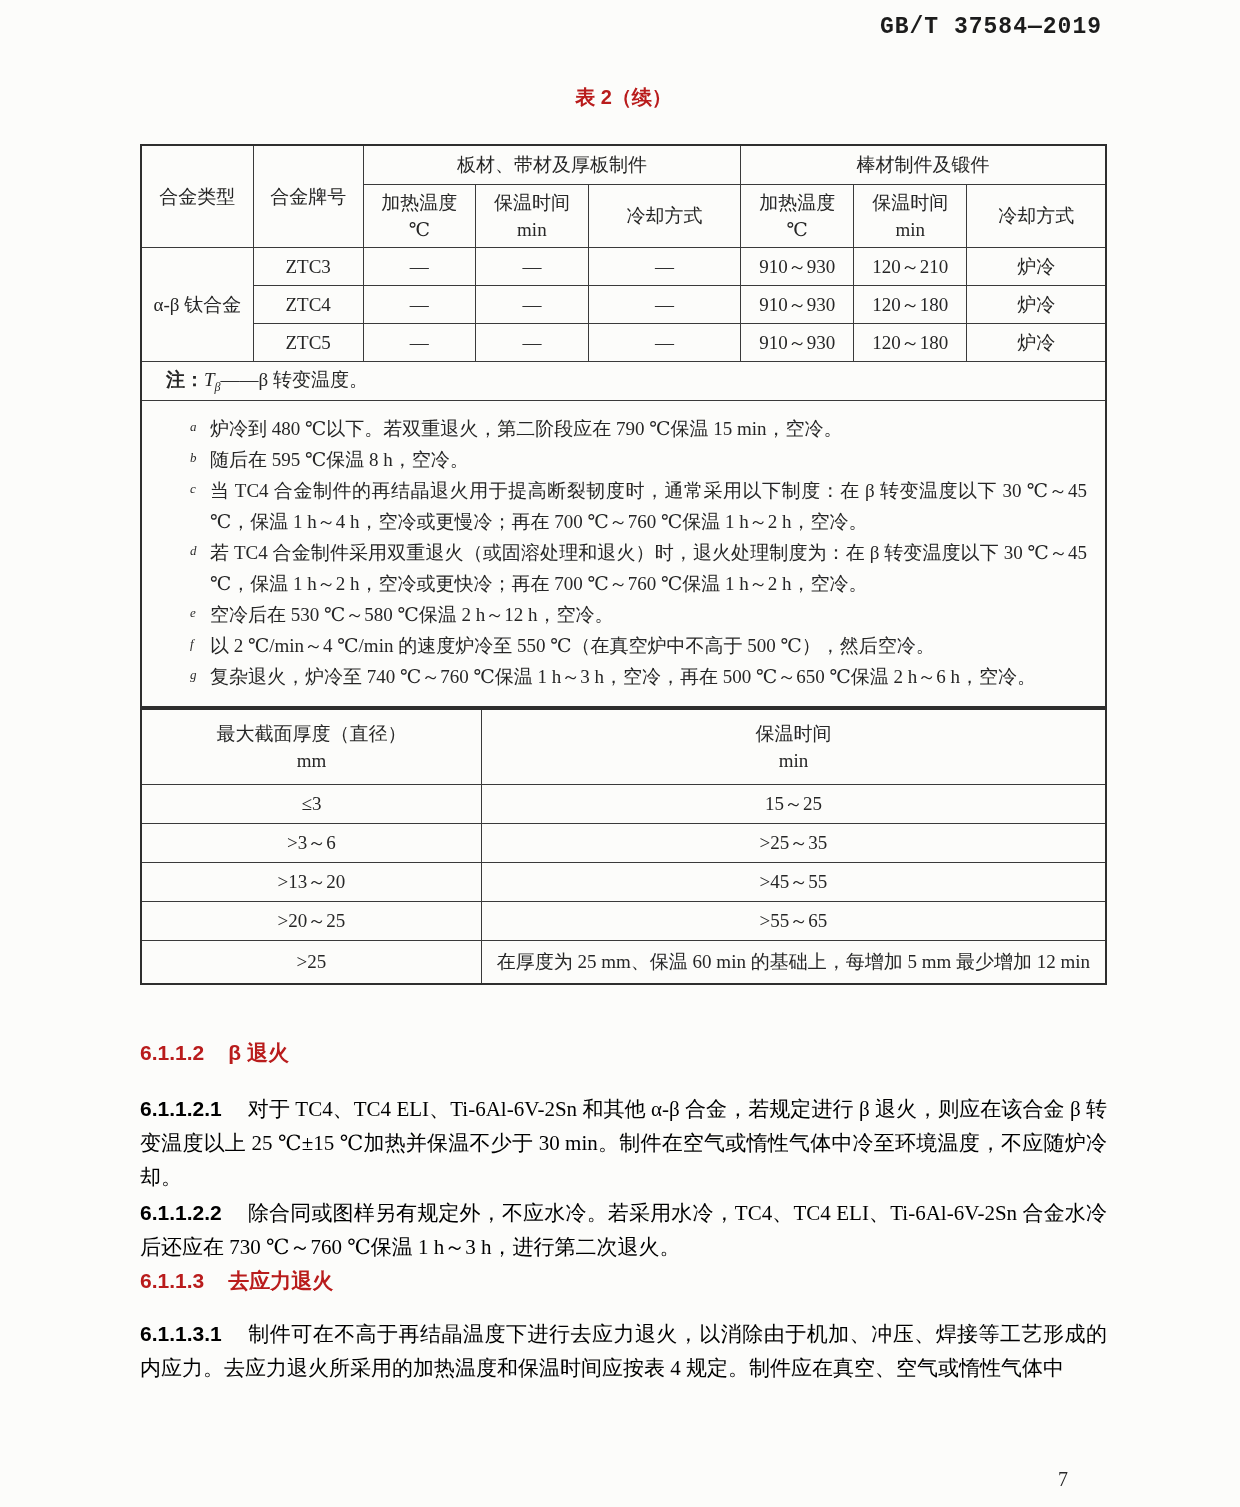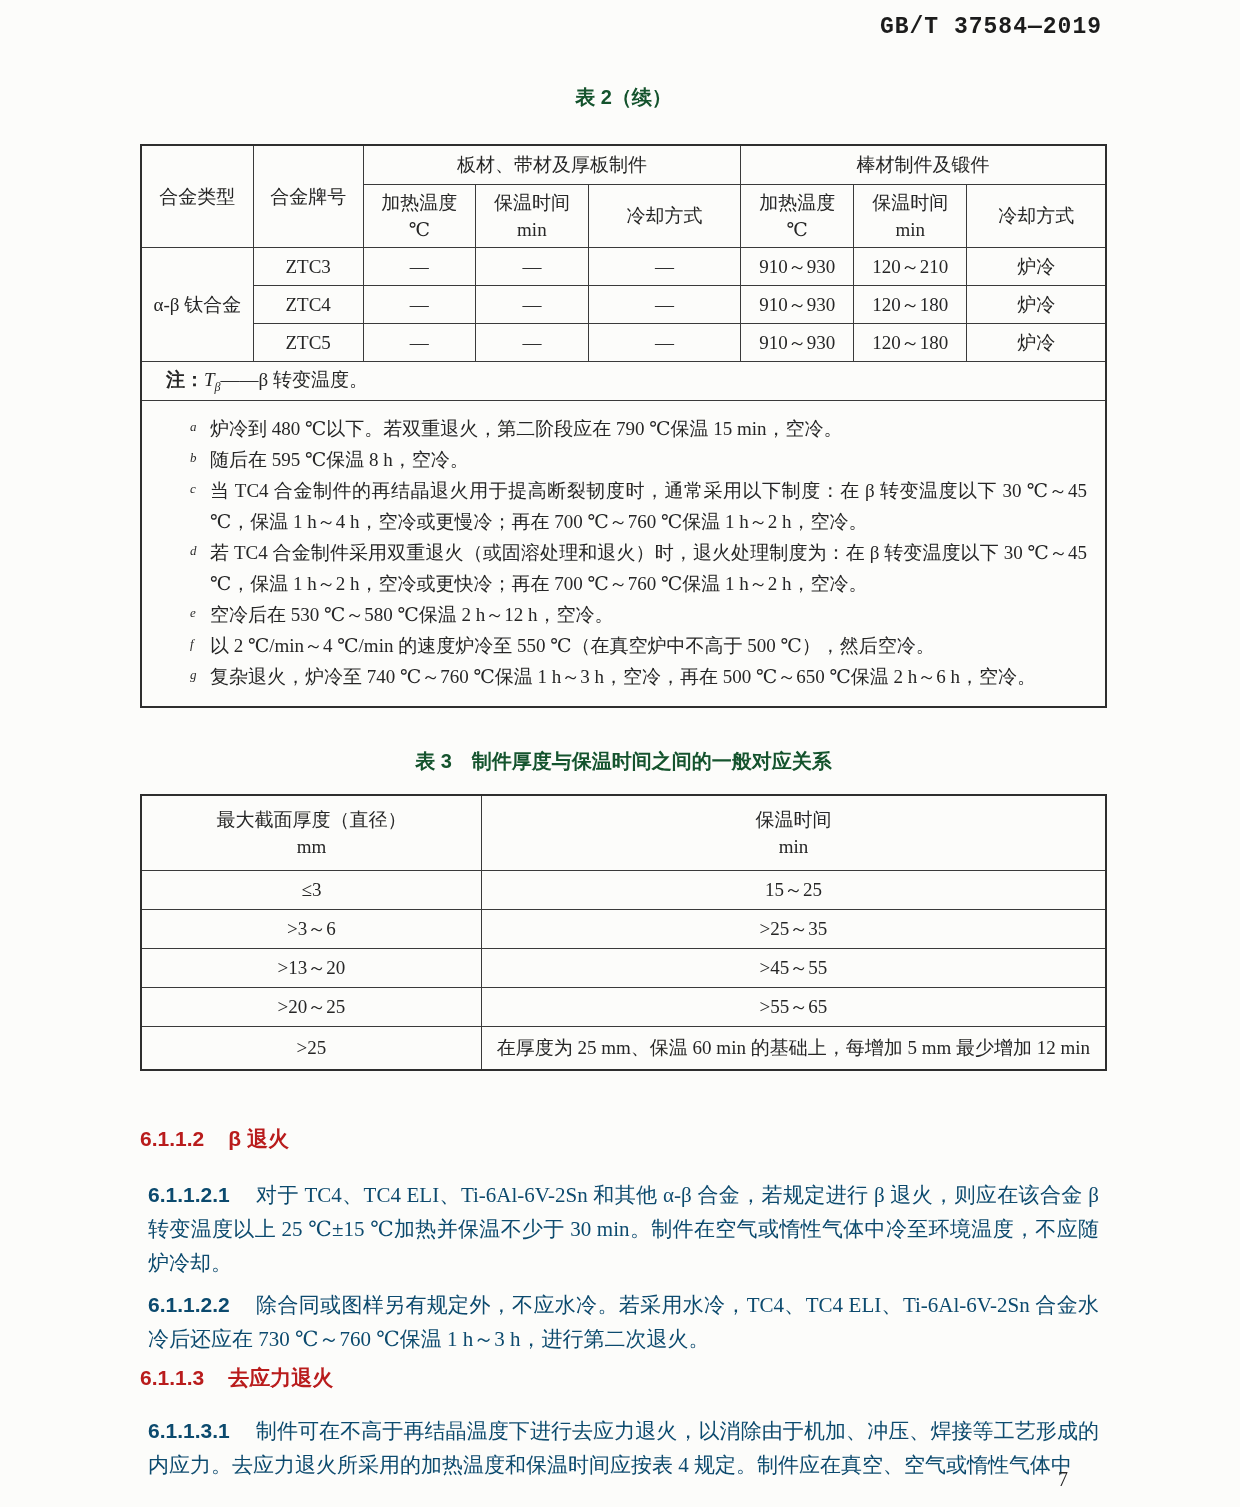--- a/index.html
+++ b/index.html
@@ -9,21 +9,21 @@
     overflow:hidden;margin:0 auto;
   }
   .content{position:absolute;left:140px;top:0;width:967px;}
   .std-code{
     position:absolute;top:14px;right:138px;
     font-family:Liberation Mono, monospace;
     font-weight:bold;font-size:23px;letter-spacing:1px;color:#1c1c1c;
   }
   .caption{
     text-align:center;font-family:"Liberation Sans","DejaVu Sans",sans-serif;
-    font-weight:bold;font-size:20px;color:#14532d;
+    font-weight:bold;font-size:20px;color:#b91c1c;
   }
   .cap2{padding-top:84px;margin-bottom:33px;}
   .cap3{margin-top:40px;margin-bottom:19px;}
   table{border-collapse:collapse;table-layout:fixed;width:967px;background:transparent;}
   table.t2,table.t3{border:2.5px solid #2e2e2e;}
   td{
     border:1.5px solid #3a3a3a;text-align:center;vertical-align:middle;
     font-size:19px;color:#262626;padding:0 4px;line-height:1.45;
   }
   .t2 .grp td{height:38px;}
@@ -43,21 +43,21 @@
   .t3 .head td{height:74px;}
   .t3 .lastrow td{height:42px;}
   .sec{
     margin:0;font-family:"Liberation Sans","DejaVu Sans",sans-serif;
     font-weight:bold;font-size:21px;color:#b91c1c;
   }
   .sec .num{margin-right:24px;}
   .sec1{margin-top:54px;}
   .sec2{margin-top:3px;}
   .para{
-    margin:8px;font-size:21px;line-height:34px;text-align:justify;color:#0c4a6e;
+    margin:0;font-size:21px;line-height:34px;text-align:justify;color:#000000;
   }
   .pnum{
     font-family:"Liberation Sans","DejaVu Sans",sans-serif;
     font-weight:bold;margin-right:26px;white-space:nowrap;
   }
   .p1{margin-top:25px;}
   .p2{margin-top:2px;}
   .p3{margin-top:22px;}
   .page-num{
     position:absolute;right:172px;bottom:16px;font-size:20px;color:#2a2a2a;
@@ -152,21 +152,20 @@
             <div class="fn"><sup>c</sup><span>当 TC4 合金制件的再结晶退火用于提高断裂韧度时，通常采用以下制度：在 β 转变温度以下 30 ℃～45 ℃，保温 1 h～4 h，空冷或更慢冷；再在 700 ℃～760 ℃保温 1 h～2 h，空冷。</span></div>
             <div class="fn"><sup>d</sup><span>若 TC4 合金制件采用双重退火（或固溶处理和退火）时，退火处理制度为：在 β 转变温度以下 30 ℃～45 ℃，保温 1 h～2 h，空冷或更快冷；再在 700 ℃～760 ℃保温 1 h～2 h，空冷。</span></div>
             <div class="fn"><sup>e</sup><span>空冷后在 530 ℃～580 ℃保温 2 h～12 h，空冷。</span></div>
             <div class="fn"><sup>f</sup><span>以 2 ℃/min～4 ℃/min 的速度炉冷至 550 ℃（在真空炉中不高于 500 ℃），然后空冷。</span></div>
             <div class="fn"><sup>g</sup><span>复杂退火，炉冷至 740 ℃～760 ℃保温 1 h～3 h，空冷，再在 500 ℃～650 ℃保温 2 h～6 h，空冷。</span></div>
           </td>
         </tr>
       </tbody>
     </table>
 
-    <div class="caption cap3">表 3　制件厚度与保温时间之间的一般对应关系</div>
 
     <table class="t3">
       <colgroup>
         <col style="width:340px">
           <col style="width:624px">
       </colgroup>
       <tbody>
         <tr class="head">
           <td class="two-line">
             <div>最大截面厚度（直径）</div>

